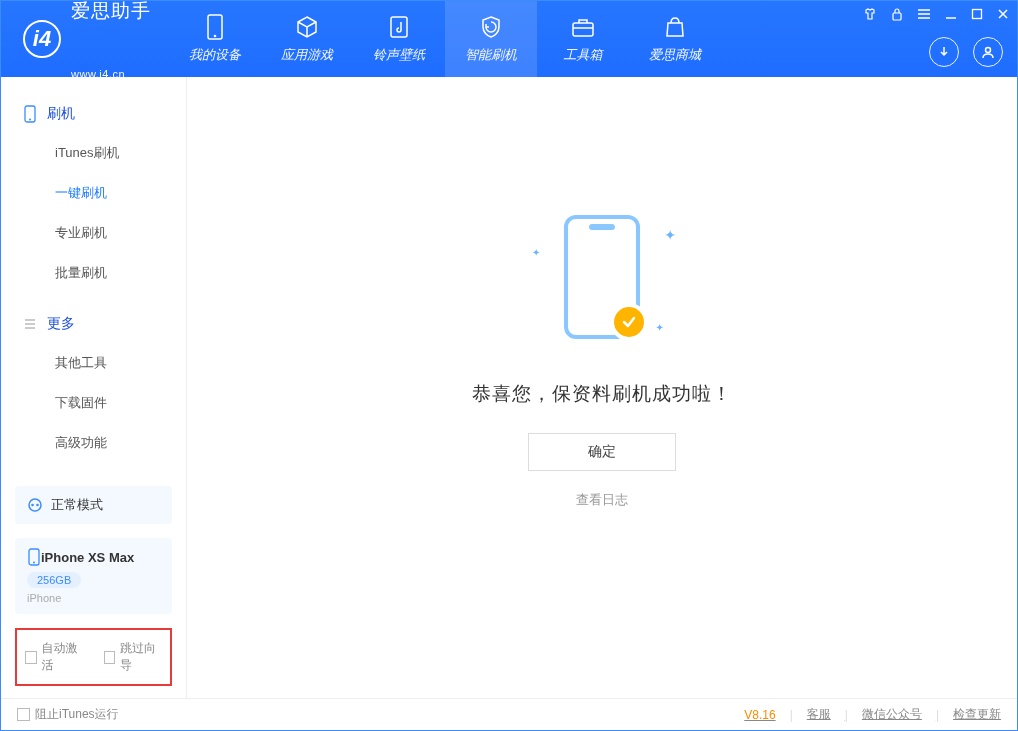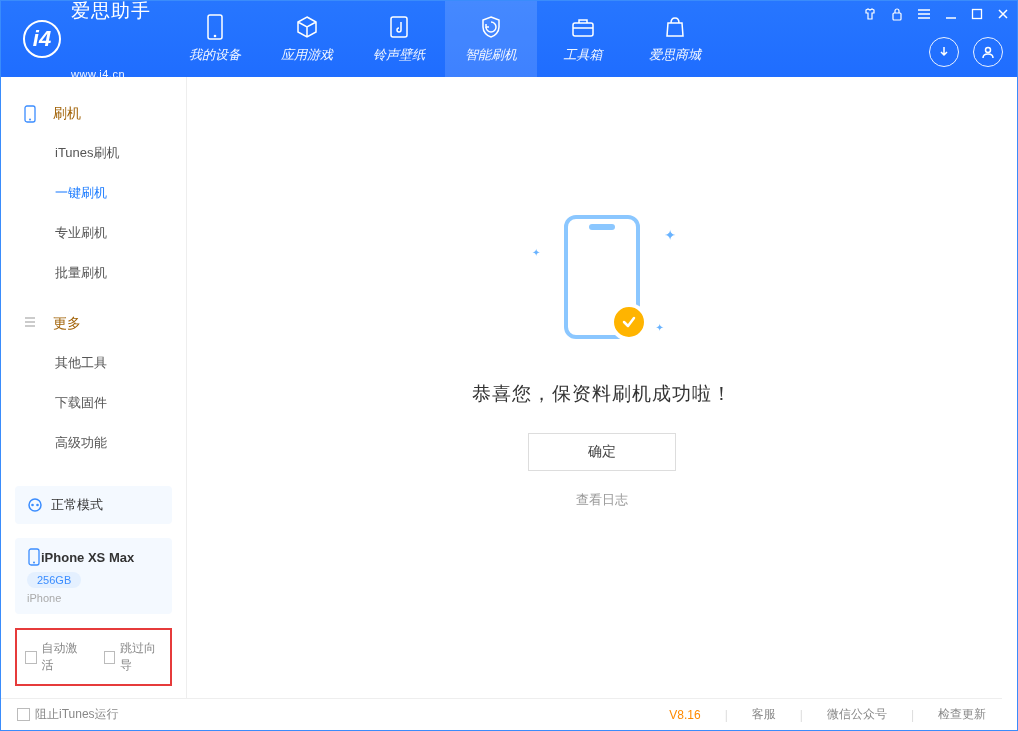--- a/index.html
+++ b/index.html
@@ -19,21 +19,21 @@
 
 .win-controls { position: absolute; right: 8px; top: 6px; display: flex; gap: 14px; align-items: center; color: rgba(255,255,255,.9); font-size: 13px; }
 .win-controls span { cursor: pointer; display: inline-flex; }
 
 .header-side { position: absolute; right: 14px; bottom: 10px; display: flex; gap: 14px; }
 .circ-btn { width: 30px; height: 30px; border: 1.5px solid rgba(255,255,255,.9); border-radius: 50%; display: flex; align-items: center; justify-content: center; cursor: pointer; }
 
 
 .body { display: flex; height: calc(100% - 76px - 32px); }
 .sidebar { width: 186px; border-right: 1px solid #eee; padding-top: 20px; display: flex; flex-direction: column; position: relative; }
-.side-section-title { display: flex; align-items: flex-start; gap: 16px; padding: 8px 22px 10px; font-size: 14px; color: #a16207; font-weight: 500; }
+.side-section-title { display: flex; align-items: center; gap: 10px; padding: 8px 22px 10px; font-size: 14px; color: #1d4ed8; font-weight: 500; }
 .side-item { padding: 11px 22px 11px 54px; font-size: 13px; color: #555; cursor: pointer; }
 .side-item.active { color: #1b7bff; }
 
 .device-block { margin: 14px 14px 0; background: #f4f9ff; border-radius: 4px; padding: 10px 12px; }
 .device-mode { display: flex; align-items: center; gap: 8px; font-size: 13px; color: #333; }
 .device-name { font-size: 13px; font-weight: 600; color: #333; display: flex; align-items: center; }
 .badge-cap { display: inline-block; margin-top: 6px; background: #e4f0ff; color: #3b8dff; font-size: 11px; padding: 2px 10px; border-radius: 10px; }
 .device-sub { font-size: 11px; color: #aaa; margin-top: 4px; }
 
 .bottom-checks { border: 2px solid #e63b3b; margin: 14px 14px 0; padding: 10px 8px; display: flex; gap: 20px; font-size: 12px; color: #888; }
@@ -45,23 +45,23 @@
 .illus { position: relative; width: 160px; height: 140px; display:flex; align-items:center; justify-content:center;}
 .phone { width: 76px; height: 124px; border: 4px solid #8bc7ff; border-radius: 12px; position: relative; background: #fff; }
 .phone::before { content:''; position:absolute; top:5px; left:50%; transform:translateX(-50%); width:26px; height:6px; background:#8bc7ff; border-radius:3px; }
 .check-badge { position:absolute; right:-12px; bottom:-6px; width:38px; height:38px; background:#ffb400; border-radius:50%; display:flex; align-items:center; justify-content:center; border:4px solid #fff; }
 .sparkle { position:absolute; color:#69b3ff; font-size:10px; }
 .msg { margin-top: 34px; font-size: 19px; color: #333; letter-spacing: 1px; }
 .ok-btn { margin-top: 26px; width: 148px; height: 38px; border:1px solid #ddd; background:#fff; font-size:14px; color:#444; cursor:pointer; }
 .log-link { margin-top: 20px; font-size: 13px; color: #999; cursor:pointer; }
 
 
-.footer { position:absolute; bottom:0; left:0; right:15px; height:32px; border-top:1px solid #eee; display:flex; align-items:center; padding:0 16px; font-size:12px; color:#888; }
+.footer { position:absolute; bottom:0; left:0; right:0; height:32px; border-top:1px solid #eee; display:flex; align-items:center; padding:0 16px; font-size:12px; color:#888; }
 .footer .left { display:flex; align-items:center; gap:6px; }
-.footer .right { margin-left:auto; display:flex; align-items:center; gap:24px; }
+.footer .right { margin-left:auto; display:flex; align-items:center; gap:14px;text-decoration:underline; }
 .footer .ver { color:#ff8a00; }
 .footer .sep { color:#ddd; }
 .footer a { color:#888; cursor:pointer; }
 </style>
 </head>
 <body>
 
 <div class="header">
   <div class="logo-block">
     <div class="logo-circle">i4</div>

